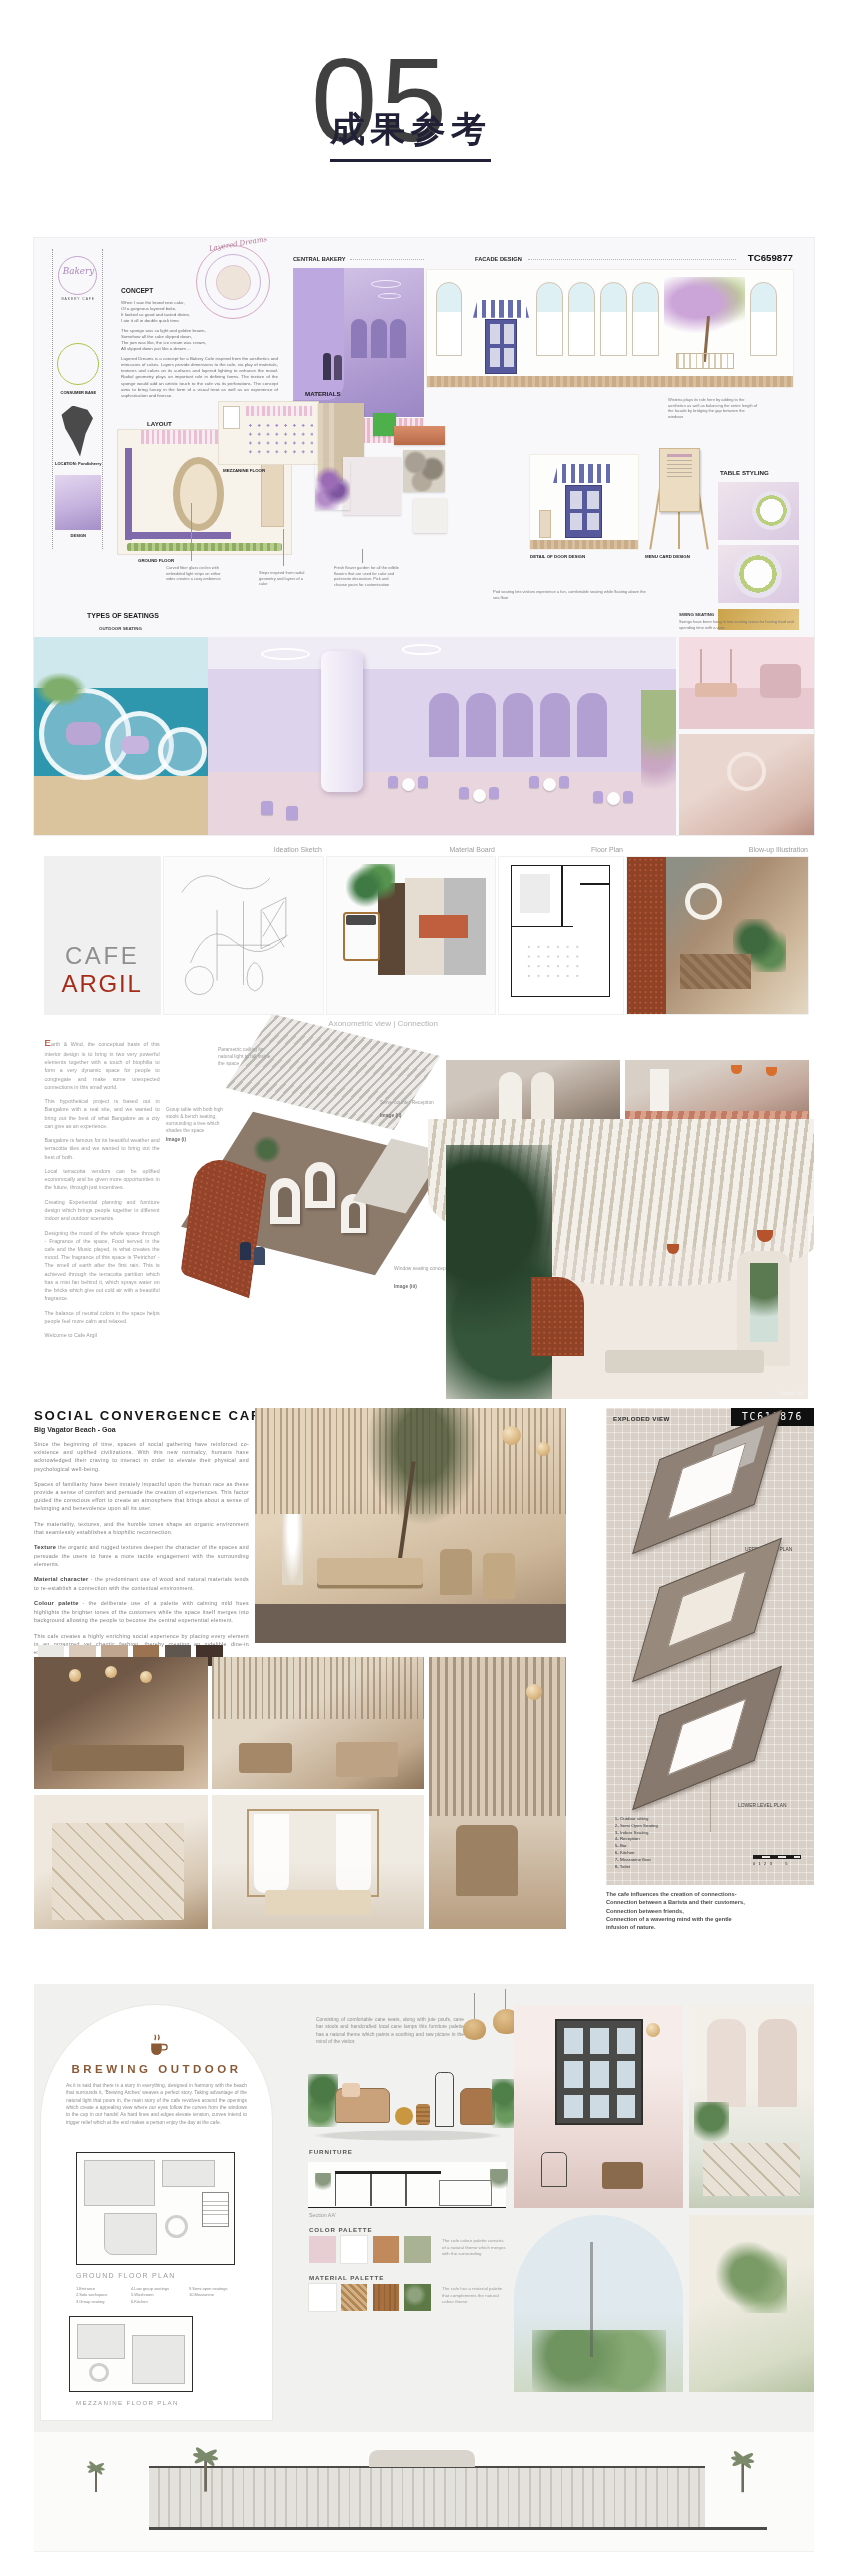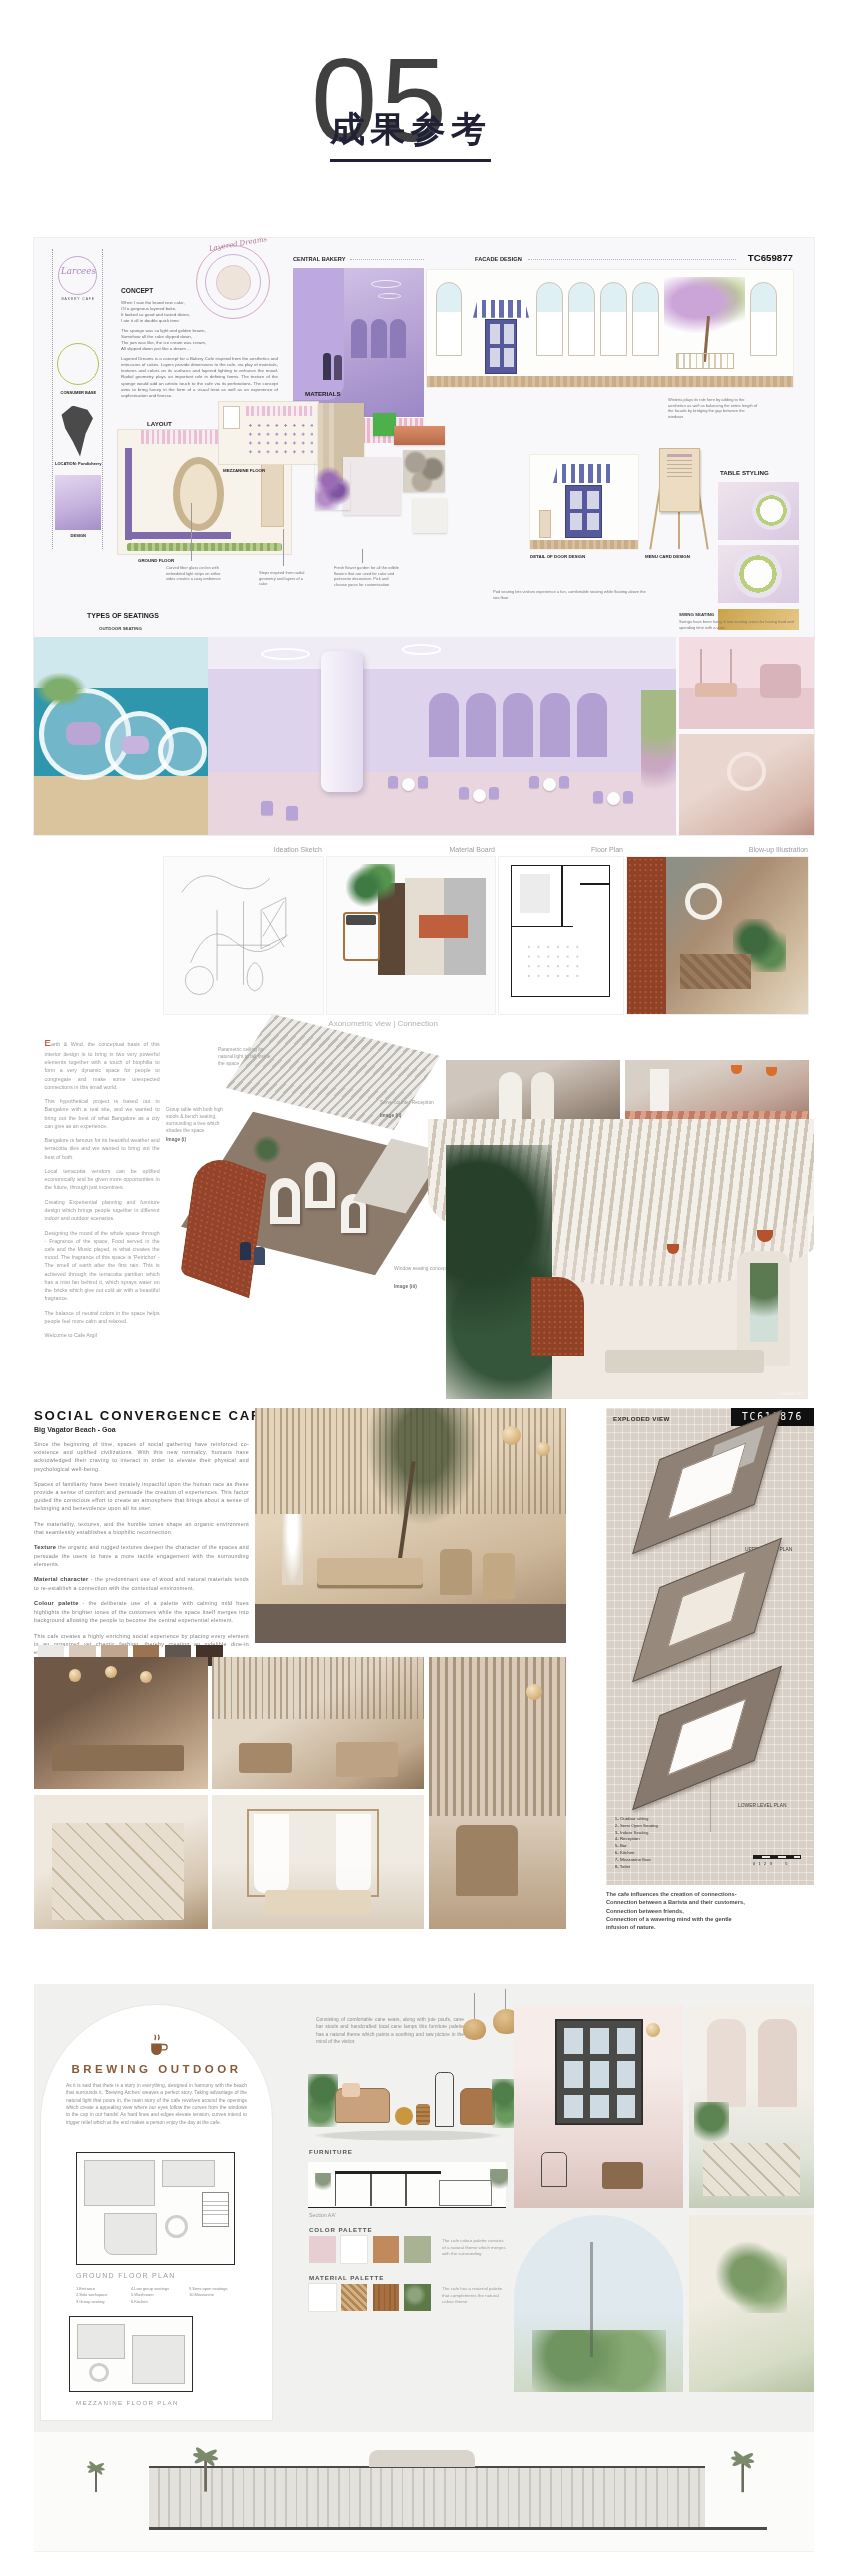--- a/index.html
+++ b/index.html
@@ -120,21 +120,21 @@
 </head>
 <body>
 
 <div class="a big-num" style="left:311px;top:40px">05</div>
 <div class="a pg-title" style="left:330px;top:106px">成果参考</div>
 
 <section class="board b1">
 
   <div class="a b1-strip" style="left:17.7px;top:10.6px;width:51px;height:300px">
     <div class="a logo-circ" style="left:5.3px;top:7px;width:39px;height:39px"></div>
-    <div class="a logo-script" style="left:1.8px;top:17.7px;width:48px;font-size:8.8px;text-align:center">Larcees</div>
+    <div class="a logo-script" style="left:1.8px;top:17.7px;width:48px;font-size:8.8px;text-align:center">Bakery</div>
     <div class="a" style="left:0;top:48px;width:51px;font-size:3.4px;letter-spacing:0.9px;color:#555;text-align:center">BAKERY CAFE</div>
     <div class="a greencirc" style="left:4.4px;top:94px;width:42px;height:42px"></div>
     <div class="a lb ctr" style="left:-5.3px;top:141px;width:62px;font-size:4px">CONSUMER BASE</div>
     <div class="a india" style="left:7px;top:157px;width:37px;height:51px"></div>
     <div class="a lb ctr" style="left:-7px;top:212px;width:65px;font-size:4px">LOCATION: Pondicherry</div>
     <div class="a thumb-lav" style="left:2.6px;top:226px;width:46px;height:55px"></div>
     <div class="a lb ctr" style="left:2.6px;top:284px;width:46px;font-size:4px">DESIGN</div>
   </div>
 
   <div class="a" style="left:155px;top:3.5px;width:99px;height:81px">
@@ -315,20 +315,24 @@
     <div class="ring" style="left:48px;top:17.7px;width:39px;height:39px;border:4.4px solid #f4e7e2"></div>
   </div>
 </section>
 
 <section class="board b2">
   <div class="b2lab" style="left:200px;width:88px">Ideation Sketch</div>
   <div class="b2lab" style="left:373px;width:88px">Material Board</div>
   <div class="b2lab" style="left:501px;width:88px">Floor Plan</div>
   <div class="b2lab" style="left:668px;width:106px">Blow-up Illustration</div>
 
+  <div class="panel b2-title-p" style="left:10.6px;width:115px">
+    <div class="cafe1 ctr" style="margin-top:85px">CAFE</div>
+    <div class="cafe2 ctr">ARGIL</div>
+  </div>
 
   <div class="panel" style="left:130px;width:159px">
     <svg width="159" height="157" viewBox="0 0 180 178">
       <path class="sketchline" d="M20 40 Q40 10 70 28 T120 24"></path>
       <path class="sketchline" d="M30 120 Q50 70 80 96 T140 88"></path>
       <path class="sketchline" d="M60 60 L60 140 M90 50 L90 145 M60 100 L120 100"></path>
       <path class="sketchline" d="M110 60 l28 -14 l0 44 l-28 14 z M112 62 l24 40 M136 50 l-24 40"></path>
       <circle class="sketchline" cx="40" cy="140" r="16"></circle>
       <path class="sketchline" d="M95 130 q8 -20 16 0 q4 18 -8 22 q-12 -4 -8 -22"></path>
     </svg>

